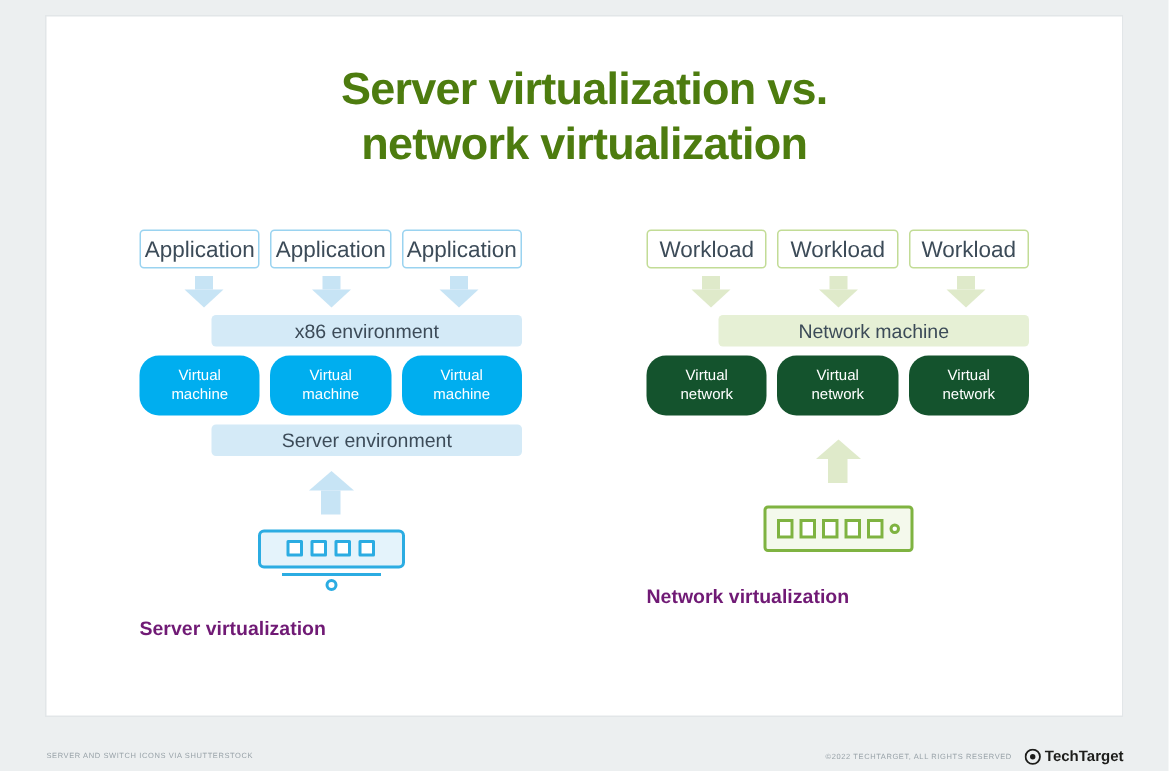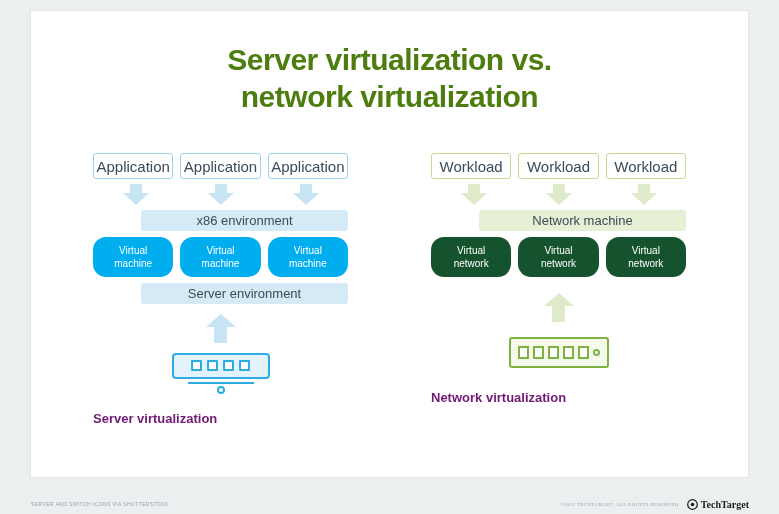--- a/index.html
+++ b/index.html
@@ -40,21 +40,21 @@
   .server-dev { display:flex; flex-direction:column; align-items:center; }
   .srect { width:98px; height:26px; border:2px solid #2bace2; background:#e4f3fb; border-radius:4px; display:flex; align-items:center; justify-content:center; gap:5px; }
   .srect .sq { width:11px; height:11px; border:2px solid #2bace2; background:#fff; border-radius:1px; }
   .sline { width:66px; height:2px; background:#2bace2; margin-top:3px; }
   .scircle { width:8px; height:8px; border:2px solid #2bace2; border-radius:50%; margin-top:2px; background:#fff; }
   .switch-dev { width:100px; height:31px; border:2px solid #7fb341; background:#f4f9ec; border-radius:3px; display:flex; align-items:center; justify-content:center; gap:4px; }
   .switch-dev .port { width:11px; height:13px; border:2px solid #7fb341; background:#fff; }
   .switch-dev .pcircle { width:7px; height:7px; border:2px solid #7fb341; border-radius:50%; background:#fff; }
   .caption { font-weight:bold; font-size:13px; color:#701a75; margin-top:12px; }
   .credit { position:absolute; left:31px; bottom:7px; font-size:5px; color:#98a2a8; letter-spacing:0.4px; text-transform:uppercase; }
-  .rightfoot { position:absolute; right:30px; bottom:4px; display:flex; align-items:center; gap:8px;font-family:Liberation Serif, serif; }
+  .rightfoot { position:absolute; right:30px; bottom:4px; display:flex; align-items:center; gap:8px; }
   .copy { font-size:5px; color:#98a2a8; letter-spacing:0.4px; text-transform:uppercase; }
   .logo { display:flex; align-items:center; gap:3px; font-weight:bold; font-size:10px; color:#1d1d1b; }
 </style>
 </head>
 <body>
 
 <div class="page">
   <div class="card">
 
     <div class="title">

